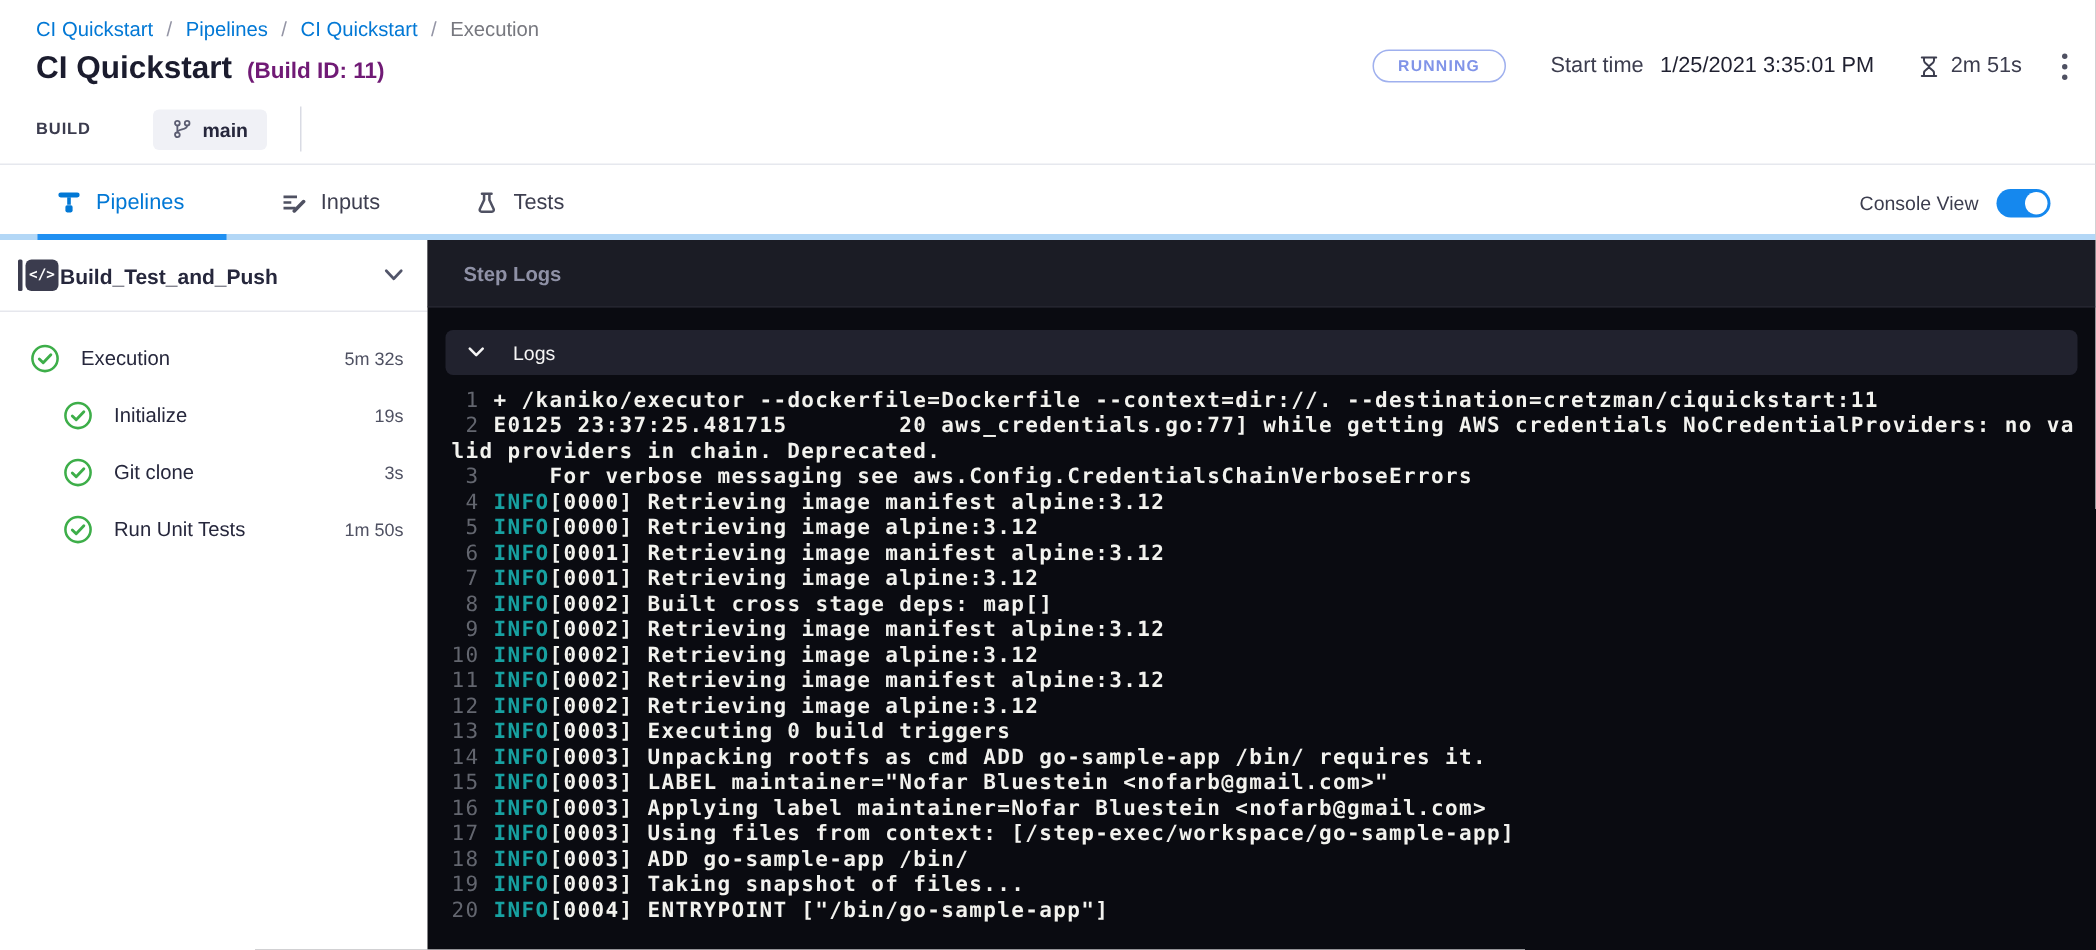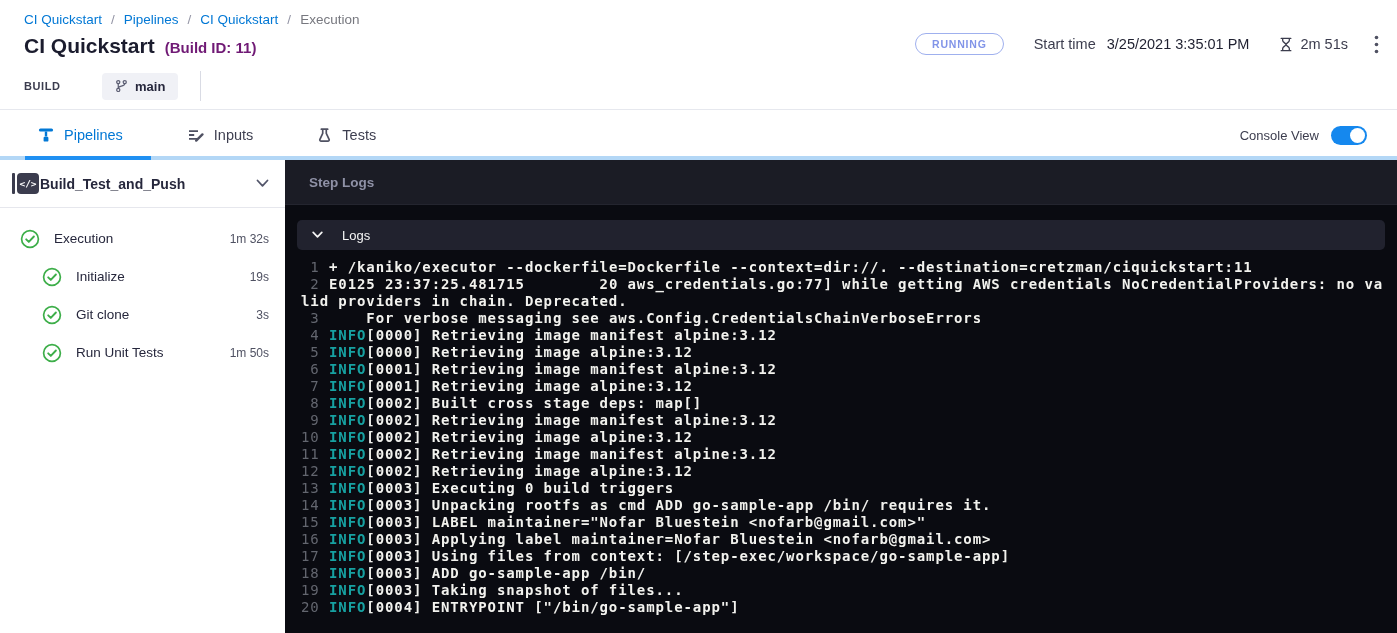--- a/index.html
+++ b/index.html
@@ -103,21 +103,21 @@
       <span class="crumb-sep">/</span>
       <span class="crumb-current">Execution</span>
     </div>
     <div class="title-row">
       <span class="page-title">CI Quickstart</span>
       <span class="build-id">(Build ID: 11)</span>
     </div>
     <div class="header-right">
       <span class="status-pill">RUNNING</span>
       <span class="start-time-label">Start time</span>
-      <span class="start-time-value">3/25/2021 3:35:01 PM</span>
+      <span class="start-time-value">1/25/2021 3:35:01 PM</span>
       <span class="duration-wrap">
         <svg class="icon-svg" width="14" height="15" viewBox="0 0 16 17">
           <path d="M2.5 1.5h11M2.5 15.5h11M4.2 1.5v2.4c0 2.2 3.8 3.1 3.8 4.6 0 1.5-3.8 2.4-3.8 4.6v2.4M11.8 1.5v2.4c0 2.2-3.8 3.1-3.8 4.6 0 1.5 3.8 2.4 3.8 4.6v2.4" fill="none" stroke="#3c3d4e" stroke-width="1.5" stroke-linecap="round"></path>
         </svg>
         <span>2m 51s</span>
       </span>
       <span class="kebab">
         <svg class="icon-svg" width="5" height="19" viewBox="0 0 5 19">
           <circle cx="2.5" cy="2.5" r="1.8" fill="#4f5162"></circle>
             <circle cx="2.5" cy="9.5" r="1.8" fill="#4f5162"></circle>
@@ -191,21 +191,21 @@
       <div class="sidebar-divider"></div>
       <div class="steps">
           <div class="step-row">
             <span class="check-circle">
               <svg viewBox="0 0 20 20">
                 <circle cx="10" cy="10" r="8.4"></circle>
                 <path d="M6.2 10.3l2.6 2.6 5.1-5.4"></path>
               </svg>
             </span>
             <span class="step-label">Execution</span>
-            <span class="step-duration">1m 32s</span>
+            <span class="step-duration">5m 32s</span>
           </div>
           <div class="step-row child">
             <span class="check-circle">
               <svg viewBox="0 0 20 20">
                 <circle cx="10" cy="10" r="8.4"></circle>
                 <path d="M6.2 10.3l2.6 2.6 5.1-5.4"></path>
               </svg>
             </span>
             <span class="step-label">Initialize</span>
             <span class="step-duration">19s</span>

